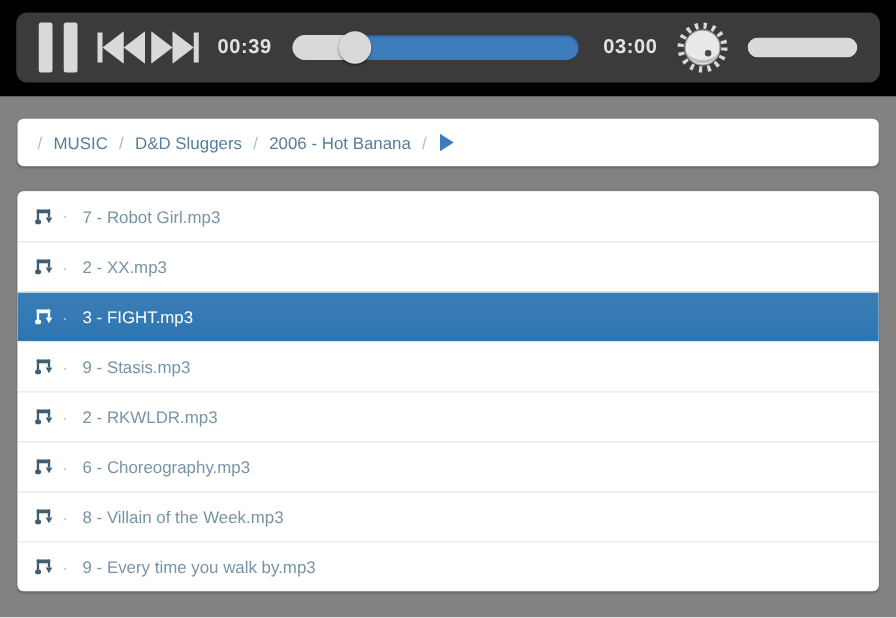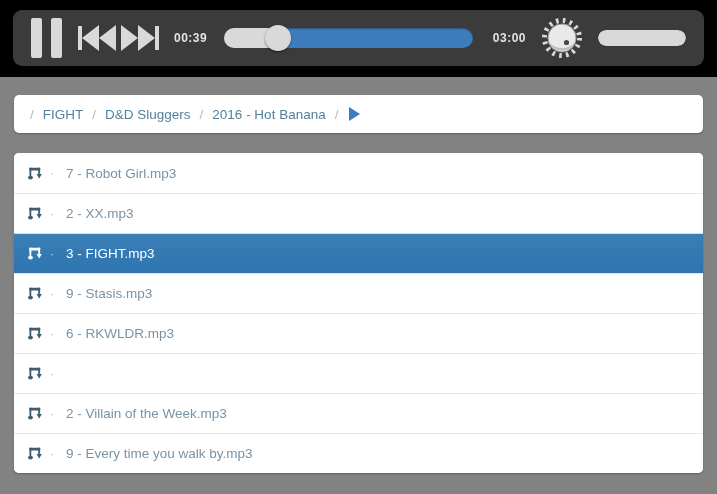--- a/index.html
+++ b/index.html
@@ -13,21 +13,21 @@
   .player-panel {
     background: var(--panel-dark, #3b3b3b);
     height: 56px; border-radius: 9px;
     display: flex; align-items: center;
     padding: 0 18px; gap: 11px;
   }
   .pause-btn { display: flex; gap: 9px; background: none; border: none; cursor: pointer; padding: 0; }
   .pause-bar { width: 11px; height: 40px; background: var(--control-gray, #d9d9d9); border-radius: 2px; display: inline-block; }
   .seek-group { display: flex; align-items: center; gap: 3px; margin-left: 4px; }
   .icon-btn { background: none; border: none; padding: 0; cursor: pointer; display: flex; align-items: center; }
-  .time { color: #e3e3e3; font-size: 12px; font-weight: 700; letter-spacing: .5px; white-space: nowrap; margin-left: 3px; }
+  .time { color: #e3e3e3; font-size: 16px; font-weight: 700; letter-spacing: .5px; white-space: nowrap; margin-left: 3px; }
   .progress {
     flex: 1; height: 20px; position: relative; margin: 0 6px;
     background: var(--accent-blue, #3e7dbd);
     border-radius: 10px; box-shadow: inset 0 1px 2px rgba(0,0,0,.35);
     cursor: pointer;
   }
   .progress .elapsed {
     position: absolute; left: 0; top: 0; height: 100%;
     background: var(--control-gray, #d9d9d9); border-radius: 10px;
   }
@@ -136,27 +136,27 @@
       </div>
 
     </div>
   </div>
 
   <div class="content">
 
     <nav class="breadcrumb">
       <span class="bc-items" id="bc-items">
   <span class="bc-sep">/</span>
-  <a class="bc-link">FIGHT</a>
+  <a class="bc-link">MUSIC</a>
 
   <span class="bc-sep">/</span>
   <a class="bc-link">D&amp;D Sluggers</a>
 
   <span class="bc-sep">/</span>
-  <a class="bc-link">2016 - Hot Banana</a>
+  <a class="bc-link">2006 - Hot Banana</a>
 </span>
       <span class="bc-sep">/</span>
       <button class="bc-play">
         <span class="play-tri"></span>
       </button>
     </nav>
 
     <ul class="playlist" id="track-list">
   <li class="track">
     <span class="track-icon">
@@ -218,48 +218,49 @@
     <span class="track-icon">
       <svg width="15" height="15" viewBox="0 0 16 16" fill="currentColor">
         <rect x="2.6" y="1.8" width="11.4" height="3.1" rx="0.5"></rect>
         <rect x="2.6" y="1.8" width="2" height="10"></rect>
         <ellipse cx="3.7" cy="12.3" rx="2.6" ry="2"></ellipse>
         <rect x="12" y="1.8" width="2" height="6.6"></rect>
         <polygon points="10.2,8.6 15.8,8.6 13,13.4"></polygon>
       </svg>
     </span>
     <span class="track-bullet">·</span>
-    <a class="track-label">6 - RKWLDR.mp3</a>
-  </li>
-
-  <li class="track">
-    <span class="track-icon">
-      <svg width="15" height="15" viewBox="0 0 16 16" fill="currentColor">
-        <rect x="2.6" y="1.8" width="11.4" height="3.1" rx="0.5"></rect>
-        <rect x="2.6" y="1.8" width="2" height="10"></rect>
-        <ellipse cx="3.7" cy="12.3" rx="2.6" ry="2"></ellipse>
-        <rect x="12" y="1.8" width="2" height="6.6"></rect>
-        <polygon points="10.2,8.6 15.8,8.6 13,13.4"></polygon>
-      </svg>
-    </span>
-    <span class="track-bullet">·</span>
-  </li>
-
-  <li class="track">
-    <span class="track-icon">
-      <svg width="15" height="15" viewBox="0 0 16 16" fill="currentColor">
-        <rect x="2.6" y="1.8" width="11.4" height="3.1" rx="0.5"></rect>
-        <rect x="2.6" y="1.8" width="2" height="10"></rect>
-        <ellipse cx="3.7" cy="12.3" rx="2.6" ry="2"></ellipse>
-        <rect x="12" y="1.8" width="2" height="6.6"></rect>
-        <polygon points="10.2,8.6 15.8,8.6 13,13.4"></polygon>
-      </svg>
-    </span>
-    <span class="track-bullet">·</span>
-    <a class="track-label">2 - Villain of the Week.mp3</a>
+    <a class="track-label">2 - RKWLDR.mp3</a>
+  </li>
+
+  <li class="track">
+    <span class="track-icon">
+      <svg width="15" height="15" viewBox="0 0 16 16" fill="currentColor">
+        <rect x="2.6" y="1.8" width="11.4" height="3.1" rx="0.5"></rect>
+        <rect x="2.6" y="1.8" width="2" height="10"></rect>
+        <ellipse cx="3.7" cy="12.3" rx="2.6" ry="2"></ellipse>
+        <rect x="12" y="1.8" width="2" height="6.6"></rect>
+        <polygon points="10.2,8.6 15.8,8.6 13,13.4"></polygon>
+      </svg>
+    </span>
+    <span class="track-bullet">·</span>
+    <a class="track-label">6 - Choreography.mp3</a>
+  </li>
+
+  <li class="track">
+    <span class="track-icon">
+      <svg width="15" height="15" viewBox="0 0 16 16" fill="currentColor">
+        <rect x="2.6" y="1.8" width="11.4" height="3.1" rx="0.5"></rect>
+        <rect x="2.6" y="1.8" width="2" height="10"></rect>
+        <ellipse cx="3.7" cy="12.3" rx="2.6" ry="2"></ellipse>
+        <rect x="12" y="1.8" width="2" height="6.6"></rect>
+        <polygon points="10.2,8.6 15.8,8.6 13,13.4"></polygon>
+      </svg>
+    </span>
+    <span class="track-bullet">·</span>
+    <a class="track-label">8 - Villain of the Week.mp3</a>
   </li>
 
   <li class="track">
     <span class="track-icon">
       <svg width="15" height="15" viewBox="0 0 16 16" fill="currentColor">
         <rect x="2.6" y="1.8" width="11.4" height="3.1" rx="0.5"></rect>
         <rect x="2.6" y="1.8" width="2" height="10"></rect>
         <ellipse cx="3.7" cy="12.3" rx="2.6" ry="2"></ellipse>
         <rect x="12" y="1.8" width="2" height="6.6"></rect>
         <polygon points="10.2,8.6 15.8,8.6 13,13.4"></polygon>

